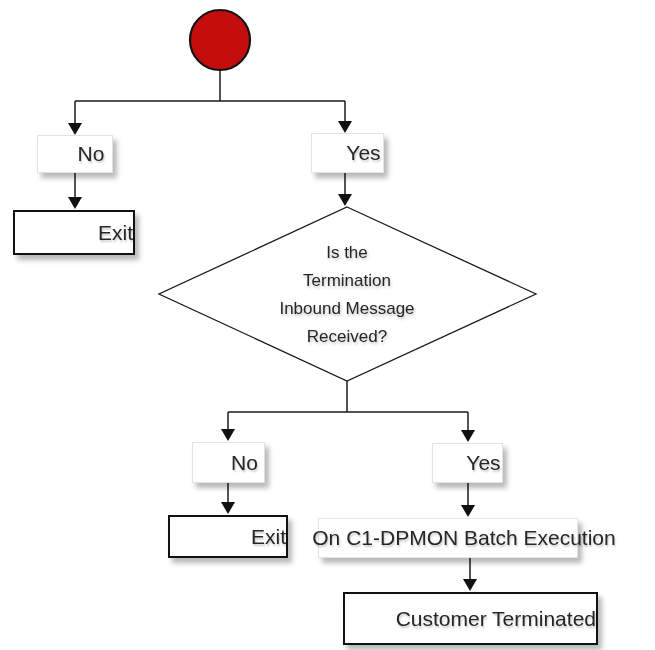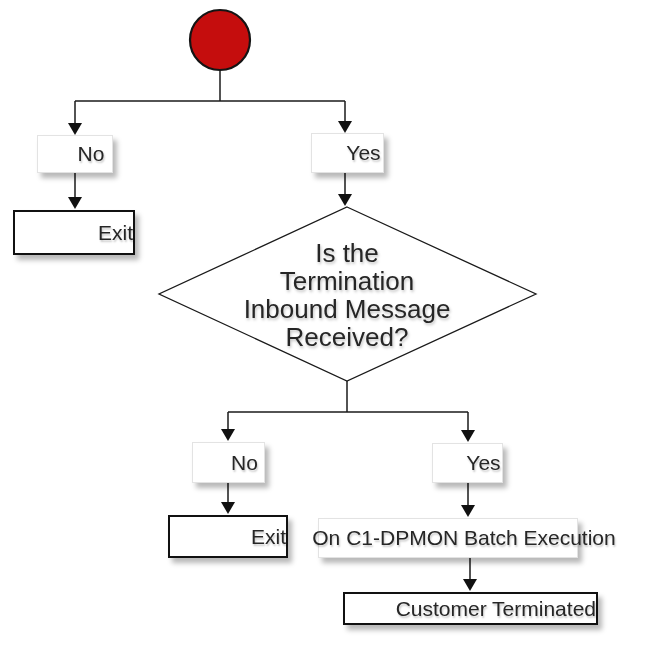--- a/index.html
+++ b/index.html
@@ -45,21 +45,21 @@
     box-shadow: 4px 5px 5px rgba(0,0,0,0.28);
     justify-content: flex-end;
   }
   .decision-label {
     position: absolute;
     display: flex;
     align-items: center;
     justify-content: center;
     text-align: center;
     color: #262626;
-    font-size: 26px;
+    font-size: 17px;
     line-height: 28px;
     white-space: pre-line;
     text-shadow: 1px 2px 3px rgba(0,0,0,0.25);
     pointer-events: none;
   }
   svg line, svg polyline {
     stroke: #1a1a1a;
     stroke-width: 1.5;
     fill: none;
   }
@@ -143,17 +143,17 @@
   </div>
 
   <div class="node strong" style="left:168px; top:515px; width:120px; height:43px;">
     <span>Exit</span>
   </div>
 
   <div class="node soft" style="left:318px; top:518px; width:260px; height:40px;">
     <span>On C1-DPMON Batch Execution</span>
   </div>
 
-  <div class="node strong" style="left:343px; top:592px; width:255px; height:33px;">
+  <div class="node strong" style="left:343px; top:592px; width:255px; height:53px;">
     <span>Customer Terminated</span>
   </div>
 
 </div>
 
 </body></html>

